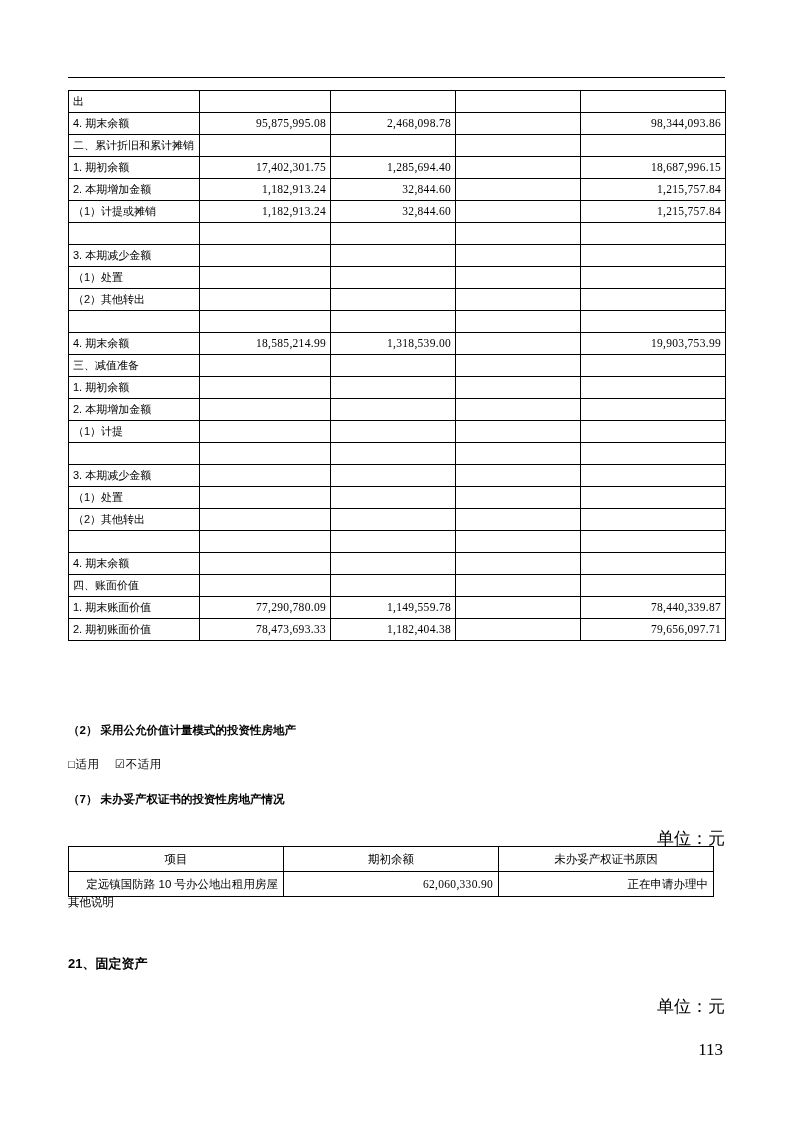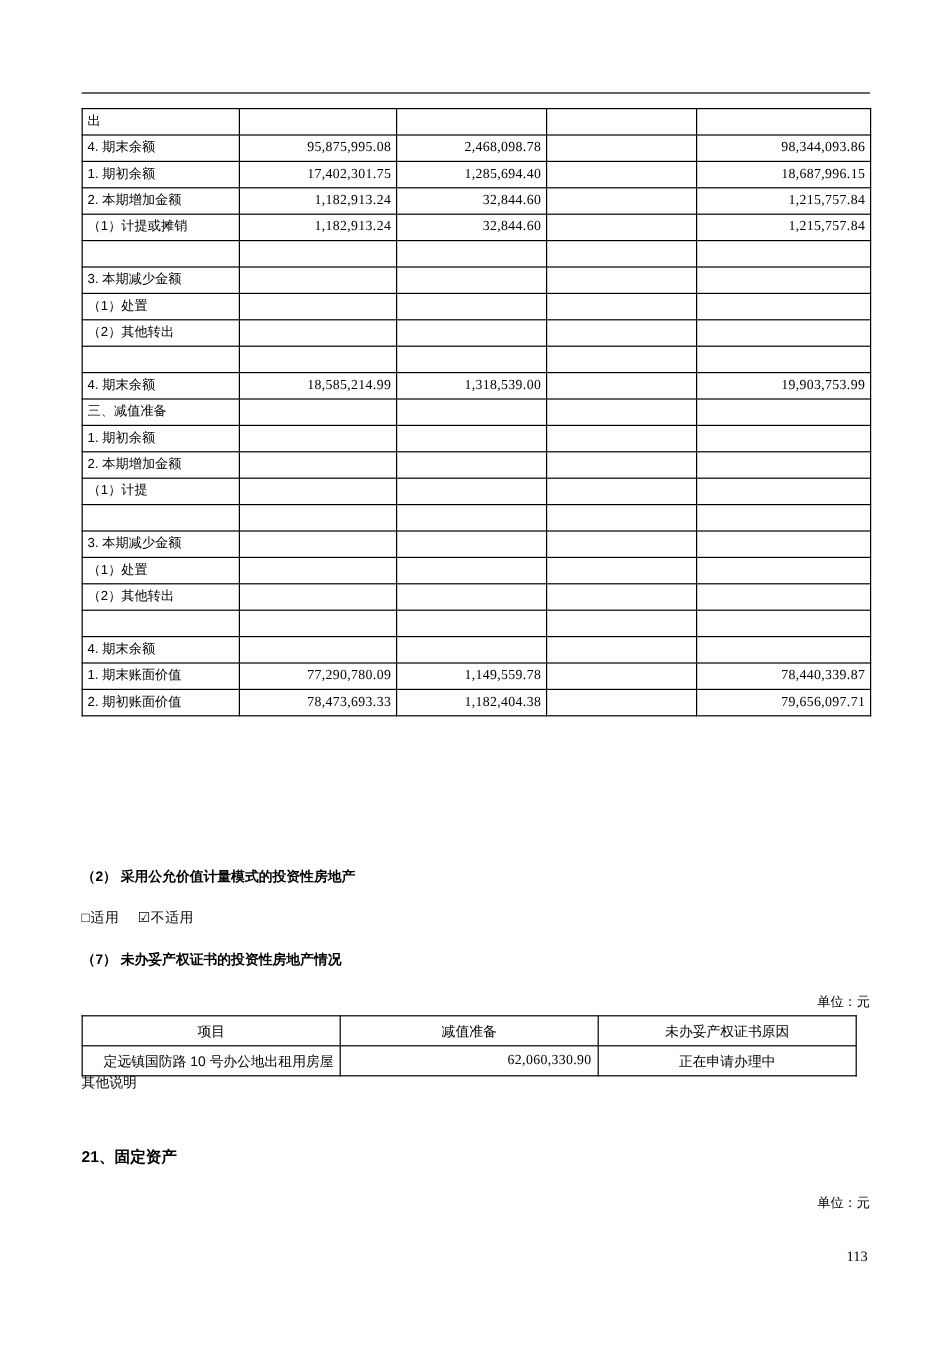--- a/index.html
+++ b/index.html
@@ -79,21 +79,21 @@
     position: absolute;
     font-family: "Liberation Sans", "DejaVu Sans", sans-serif;
     font-size: 11.5px;
     white-space: nowrap;
   }
   .bold { font-weight: bold; }
   .unit {
     position: absolute;
     right: 68px;
     font-family: "Liberation Sans", "DejaVu Sans", sans-serif;
-    font-size: 11px;
+    font-size: 17px;
     white-space: nowrap;
   }
   
   .small-table {
     position: absolute;
     left: 68px;
     width: 645px;
     border-collapse: collapse;
     font-size: 11.5px;
     font-family: "Liberation Sans", "DejaVu Sans", sans-serif;
@@ -106,27 +106,27 @@
     font-weight: normal;
     vertical-align: middle;
   }
   .small-table th { text-align: center; }
   .small-table td.c { text-align: right; }
   .small-table td.r {
     text-align: right;
     font-family: "Liberation Serif", "DejaVu Serif", serif;
     letter-spacing: 0.3px;
   }
-  .small-table td.l { text-align: center; }
+  .small-table td.l { text-align: right; }
 
   .pageno {
     position: absolute;
     right: 70px;
     top: 1040px;
-    font-size: 12px;
+    font-size: 17px;
     font-family: "Liberation Serif", "DejaVu Serif", serif;
   }
   .checkbox-line { letter-spacing: 0.5px; }
 </style>
 </head>
 <body>
 
 <div class="page">
 
   <div class="header-rule"></div>
@@ -148,20 +148,27 @@
           <td class="blank"></td>
         </tr>
         <tr>
           <td class="lbl ind1">4. 期末余额</td>
           <td class="num">95,875,995.08</td>
           <td class="num">2,468,098.78</td>
           <td class="blank"></td>
           <td class="num">98,344,093.86</td>
         </tr>
         <tr>
+          <td class="lbl ind0 two-line">二、累计折旧和累计摊销</td>
+          <td class="blank two-line"></td>
+          <td class="blank two-line"></td>
+          <td class="blank two-line"></td>
+          <td class="blank two-line"></td>
+        </tr>
+        <tr>
           <td class="lbl ind1">1. 期初余额</td>
           <td class="num">17,402,301.75</td>
           <td class="num">1,285,694.40</td>
           <td class="blank"></td>
           <td class="num">18,687,996.15</td>
         </tr>
         <tr>
           <td class="lbl ind1">2. 本期增加金额</td>
           <td class="num">1,182,913.24</td>
           <td class="num">32,844.60</td>
@@ -275,20 +282,27 @@
         </tr>
         <tr>
           <td class="lbl ind0 shrink"></td>
           <td class="blank shrink"></td>
           <td class="blank shrink"></td>
           <td class="blank shrink"></td>
           <td class="blank shrink"></td>
         </tr>
         <tr>
           <td class="lbl ind1">4. 期末余额</td>
+          <td class="blank"></td>
+          <td class="blank"></td>
+          <td class="blank"></td>
+          <td class="blank"></td>
+        </tr>
+        <tr>
+          <td class="lbl ind0">四、账面价值</td>
           <td class="blank"></td>
           <td class="blank"></td>
           <td class="blank"></td>
           <td class="blank"></td>
         </tr>
         <tr>
           <td class="lbl ind1">1. 期末账面价值</td>
           <td class="num">77,290,780.09</td>
           <td class="num">1,149,559.78</td>
           <td class="blank"></td>
@@ -318,21 +332,21 @@
 
   <table class="small-table" id="small-table" style="top:846px;border-radius:23px;">
     <colgroup>
       <col style="width:215px">
       <col style="width:215px">
       <col style="width:215px">
     </colgroup>
     <thead>
         <tr>
           <th>项目</th>
-          <th>减值准备</th>
+          <th>期初余额</th>
           <th>未办妥产权证书原因</th>
         </tr>
       </thead>
     <tbody>
         <tr>
           <td class="c">定远镇国防路 10 号办公地出租用房屋</td>
           <td class="r">62,060,330.90</td>
           <td class="l">正在申请办理中</td>
         </tr>
       </tbody>

